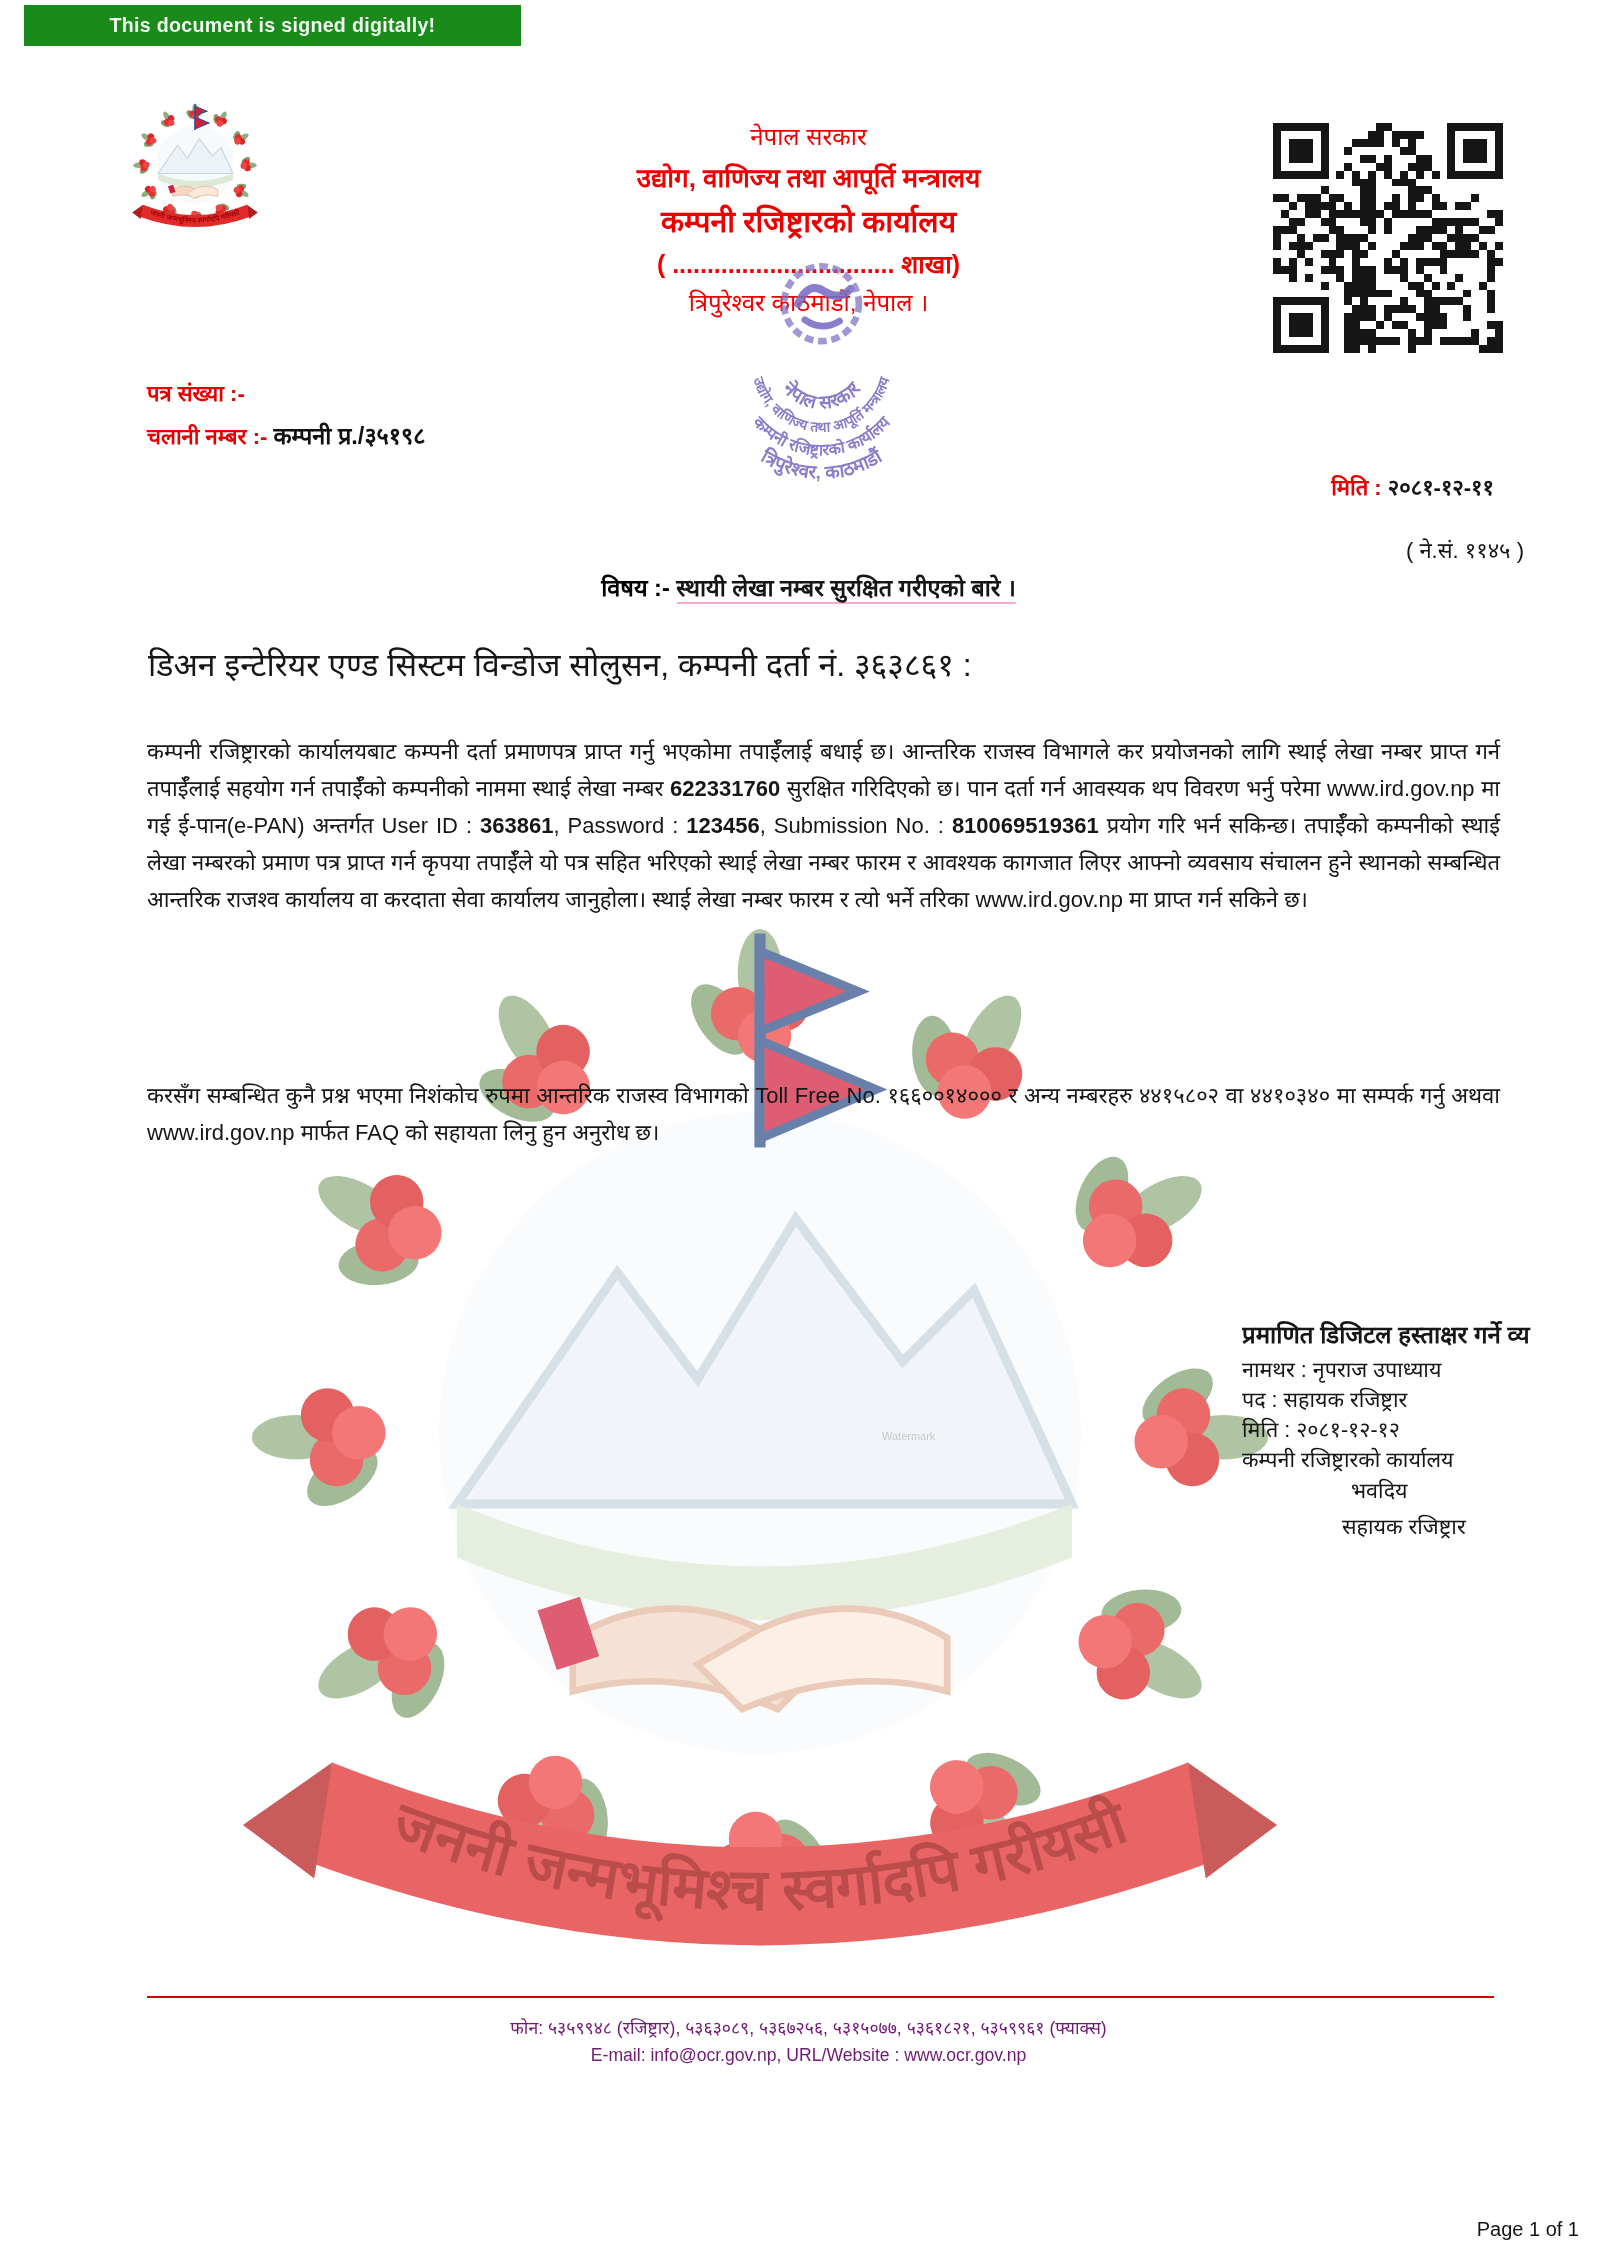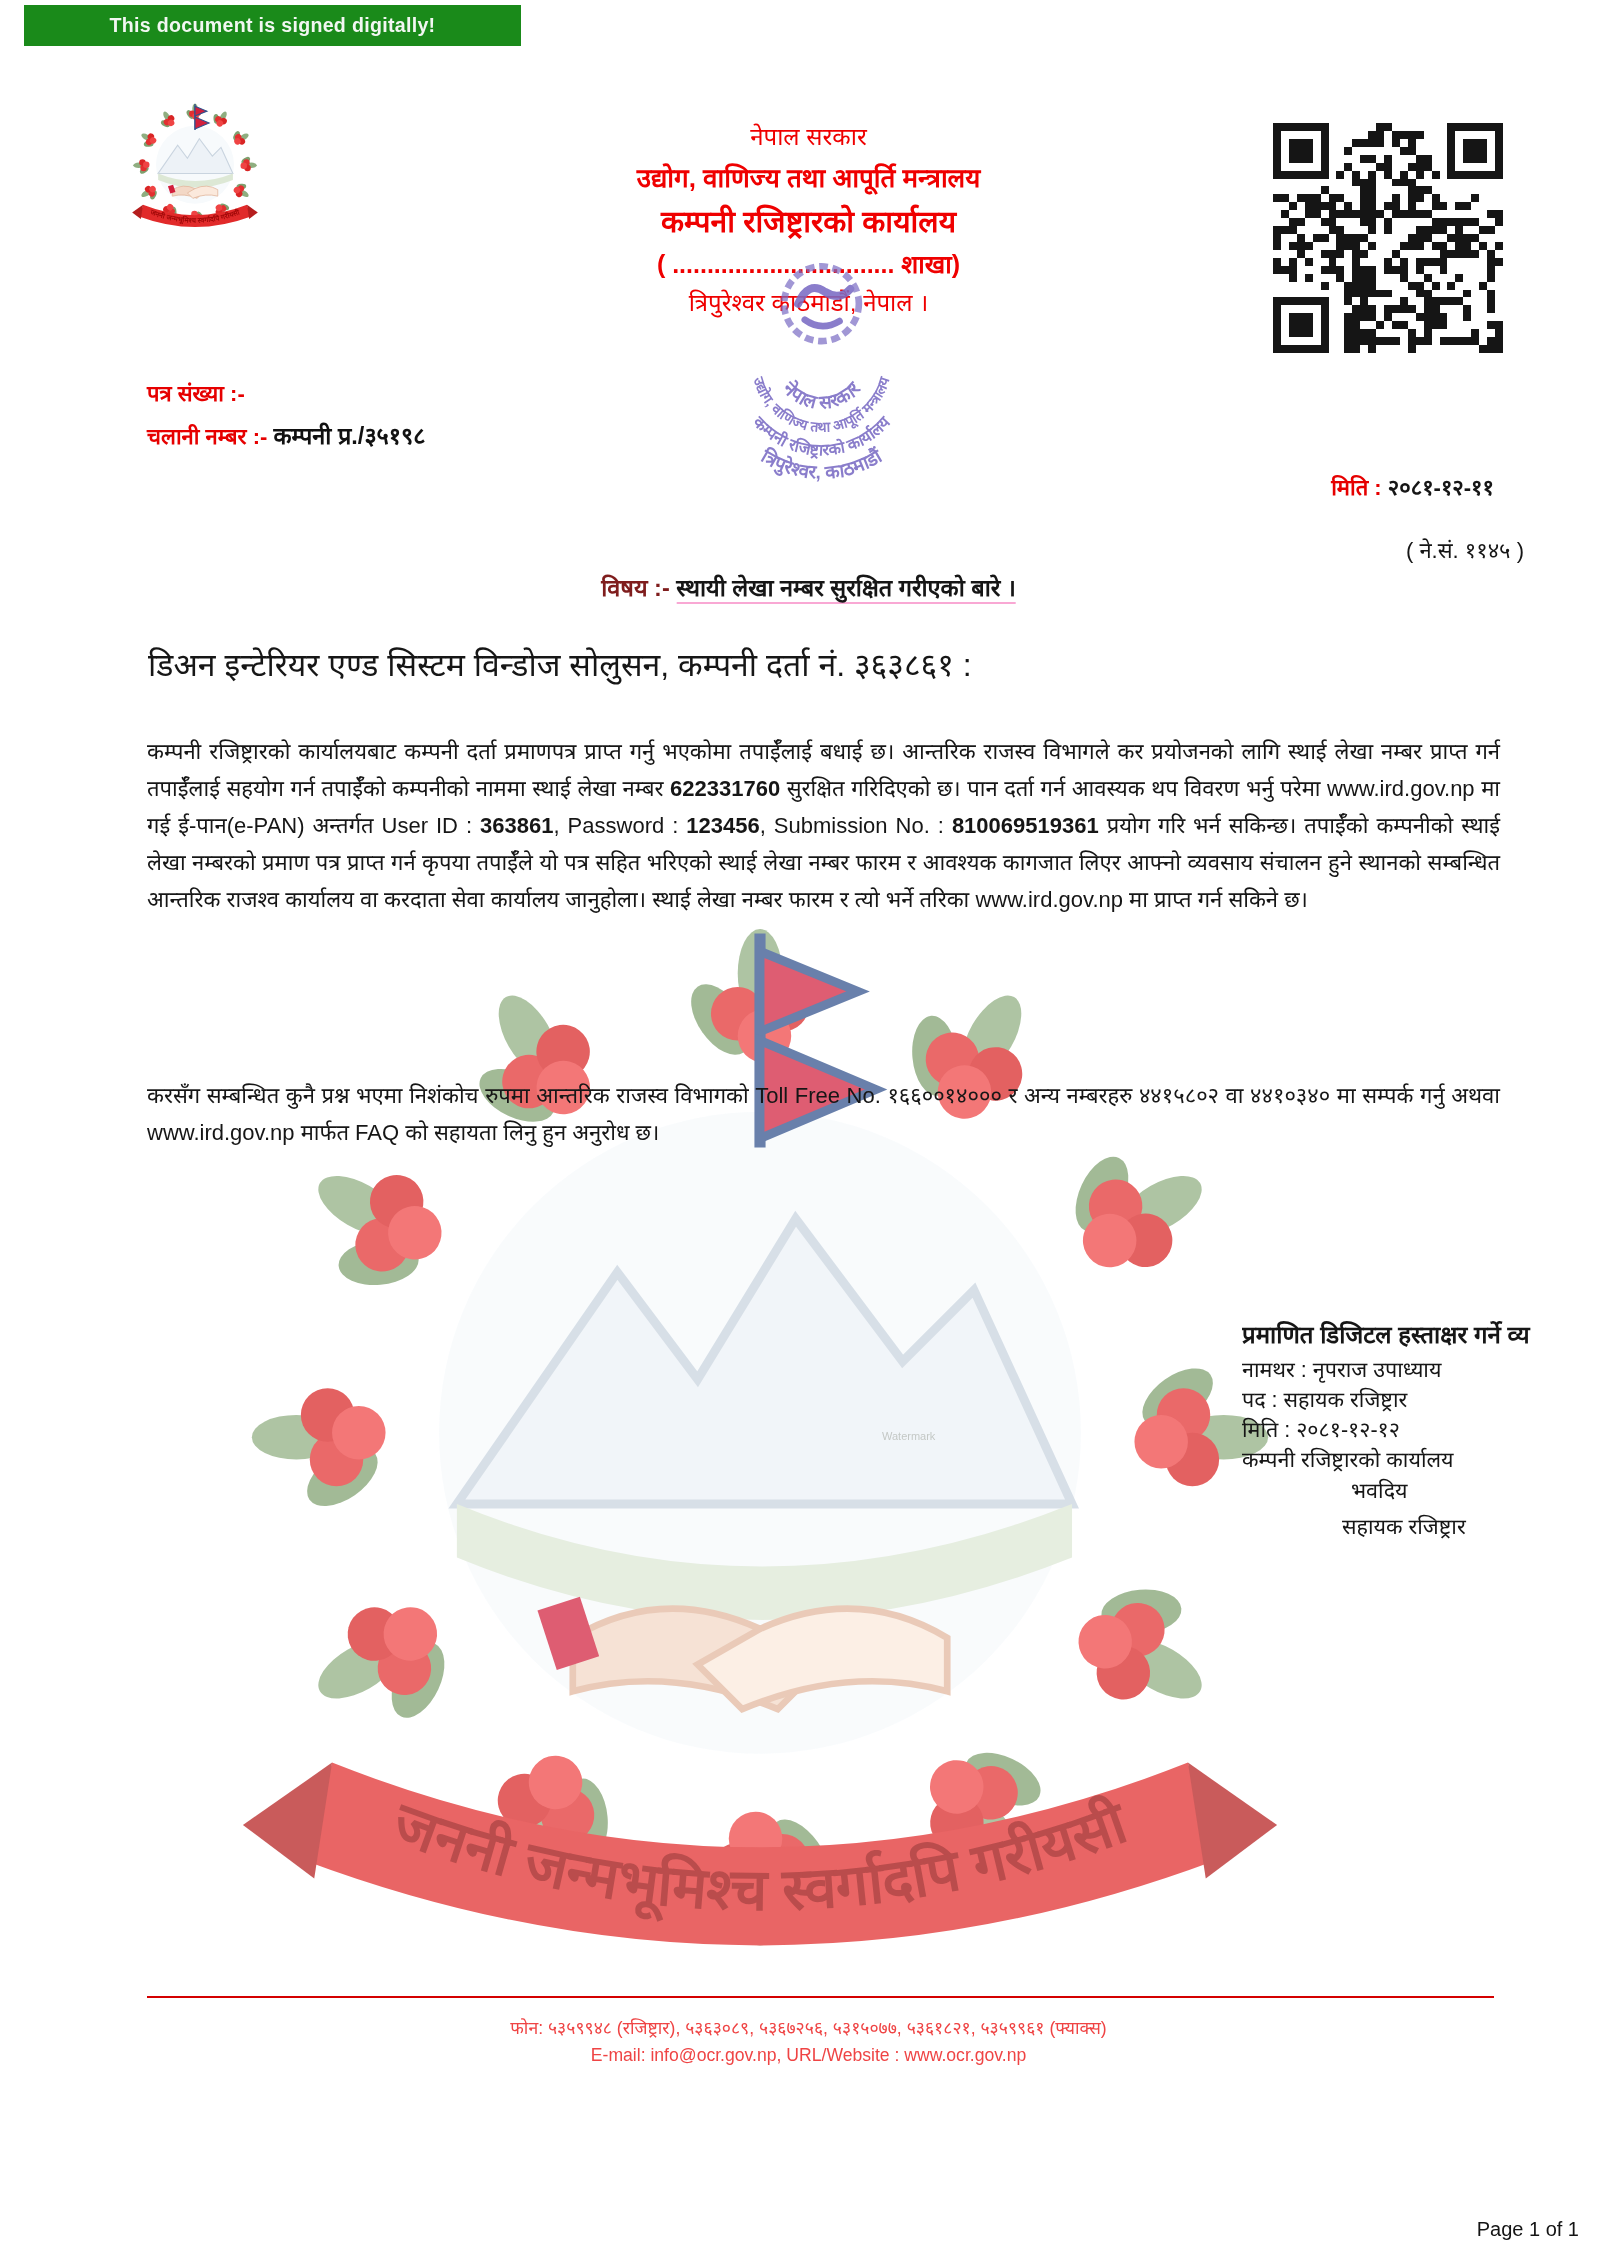--- a/index.html
+++ b/index.html
@@ -28,21 +28,21 @@
   .ref-block{left:147px;top:373px;font-size:22px;line-height:42px;}
   .ref-label{color:#e60000;font-weight:bold;}
   .ref-value{color:#111;font-weight:600;font-size:23.5px;}
 
   .date-line{right:123px;top:471px;font-size:22px;}
   .date-label{color:#e60000;font-weight:bold;}
   .date-value{font-weight:600;}
   .nesam{right:93px;top:534px;font-size:22px;}
 
   .subject-line{left:50%;top:571px;transform:translateX(-50%);font-size:23.5px;white-space:nowrap;}
-  .subject-label{color:#7f1d1d;font-weight:bold;}
+  .subject-label{color:#000000;font-weight:bold;}
   .subject-text{font-weight:bold;border-bottom:2px solid #f9a8d4;padding-bottom:1.3px;}
 
   .addressee{left:148px;top:642px;font-size:32px;}
 
   .para{left:147px;width:1353px;font-size:22px;line-height:37px;text-align:justify;}
   .para1{top:733px;}
   .para2{top:1077px;}
 
   .sig-block{left:1242px;top:1317px;width:374px;white-space:nowrap;overflow:hidden;}
   .sig-head{font-size:24px;font-weight:bold;margin-bottom:5.2px;}
@@ -51,21 +51,21 @@
   .asst-reg{left:1342px;top:1511px;font-size:21.5px;}
 
   .cc-block{left:147px;top:1460px;font-size:22px;}
   .cc-label{font-weight:bold;}
   .cc-value{margin-top:18px;}
 
   .watermark{left:225px;top:880px;width:1070px;height:1159px;opacity:.72;pointer-events:none;}
   .wm-label{left:882px;top:1430px;font-size:11px;color:#b9bdb9;opacity:.8;}
 
   .footer-rule{left:147px;top:1996px;width:1347px;height:2px;background:#d40000;}
-  .footer-line{left:50%;transform:translateX(-50%);color:#ef4444;font-size:17.6px;white-space:nowrap;}
+  .footer-line{left:50%;transform:translateX(-50%);color:#701a75;font-size:17.6px;white-space:nowrap;}
   .f1{top:2015px;}
   .f2{top:2045px;}
 
   .page-num{right:38px;top:2218px;font-size:20px;color:#141414;margin-left:44px;}
 </style>
 </head>
 <body>
 
 <svg width="0" height="0" style="position:absolute" aria-hidden="true">
   <defs>

